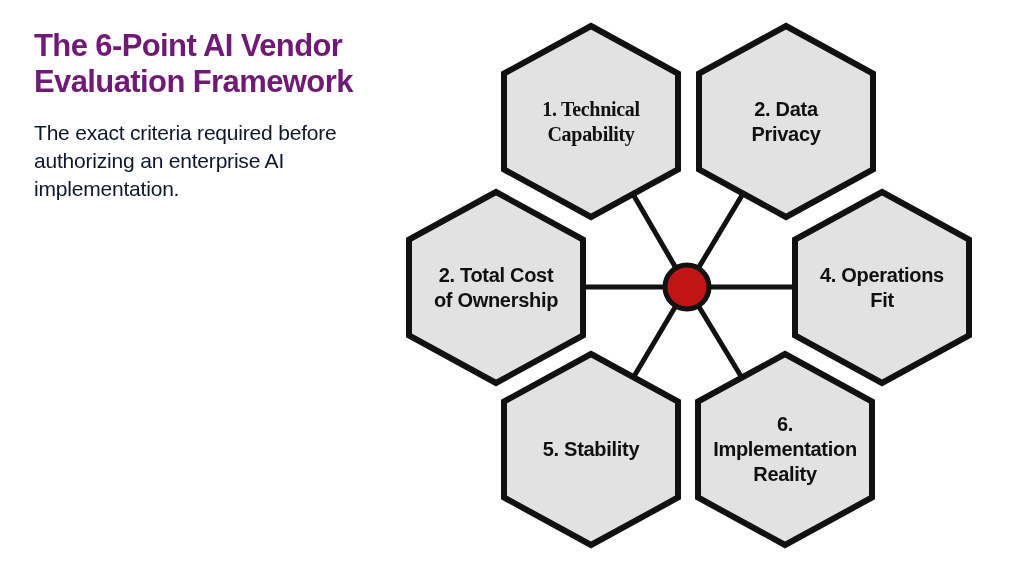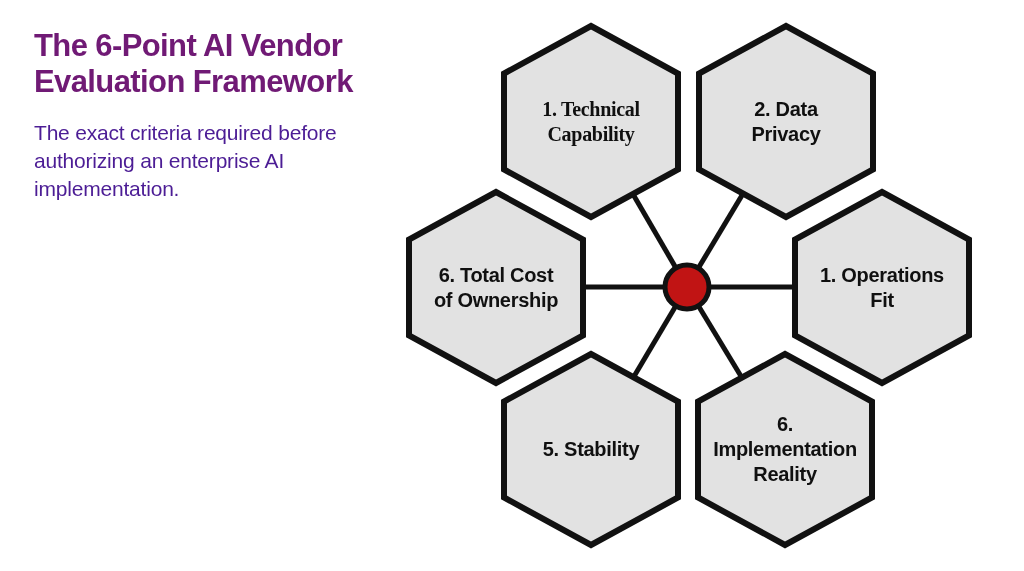--- a/index.html
+++ b/index.html
@@ -23,21 +23,21 @@
     font-weight: 700;
     line-height: 36px;
     letter-spacing: -0.6px;
     color: #701a75;
     max-width: 385px;
   }
   .subtitle {
     margin-top: 19px;
     font-size: 21px;
     line-height: 28px;
-    color: #4c1d95;
+    color: #0f172a;
     letter-spacing: -0.2px;
     max-width: 350px;
   }
   .connector-layer {
     position: absolute;
     left: 0; top: 0;
     width: 1024px; height: 571px;
     z-index: 1;
   }
   .hex {
@@ -102,29 +102,29 @@
     <polygon points="91,4 178,51.5 178,147.5 91,195 4,147.5 4,51.5" fill="#e2e2e2" stroke="#111111" stroke-width="6" stroke-linejoin="miter"></polygon>
   </svg>
   <div class="hex-label">2. Data
 Privacy</div>
 </div>
 
 <div class="hex hex3">
   <svg width="182" height="199" viewBox="0 0 182 199">
     <polygon points="91,4 178,51.5 178,147.5 91,195 4,147.5 4,51.5" fill="#e2e2e2" stroke="#111111" stroke-width="6" stroke-linejoin="miter"></polygon>
   </svg>
-  <div class="hex-label">6. Total Cost
+  <div class="hex-label">2. Total Cost
 of Ownership</div>
 </div>
 
 <div class="hex hex4">
   <svg width="182" height="199" viewBox="0 0 182 199">
     <polygon points="91,4 178,51.5 178,147.5 91,195 4,147.5 4,51.5" fill="#e2e2e2" stroke="#111111" stroke-width="6" stroke-linejoin="miter"></polygon>
   </svg>
-  <div class="hex-label">1. Operations
+  <div class="hex-label">4. Operations
 Fit</div>
 </div>
 
 <div class="hex hex5">
   <svg width="182" height="199" viewBox="0 0 182 199">
     <polygon points="91,4 178,51.5 178,147.5 91,195 4,147.5 4,51.5" fill="#e2e2e2" stroke="#111111" stroke-width="6" stroke-linejoin="miter"></polygon>
   </svg>
   <div class="hex-label">5. Stability</div>
 </div>
 

